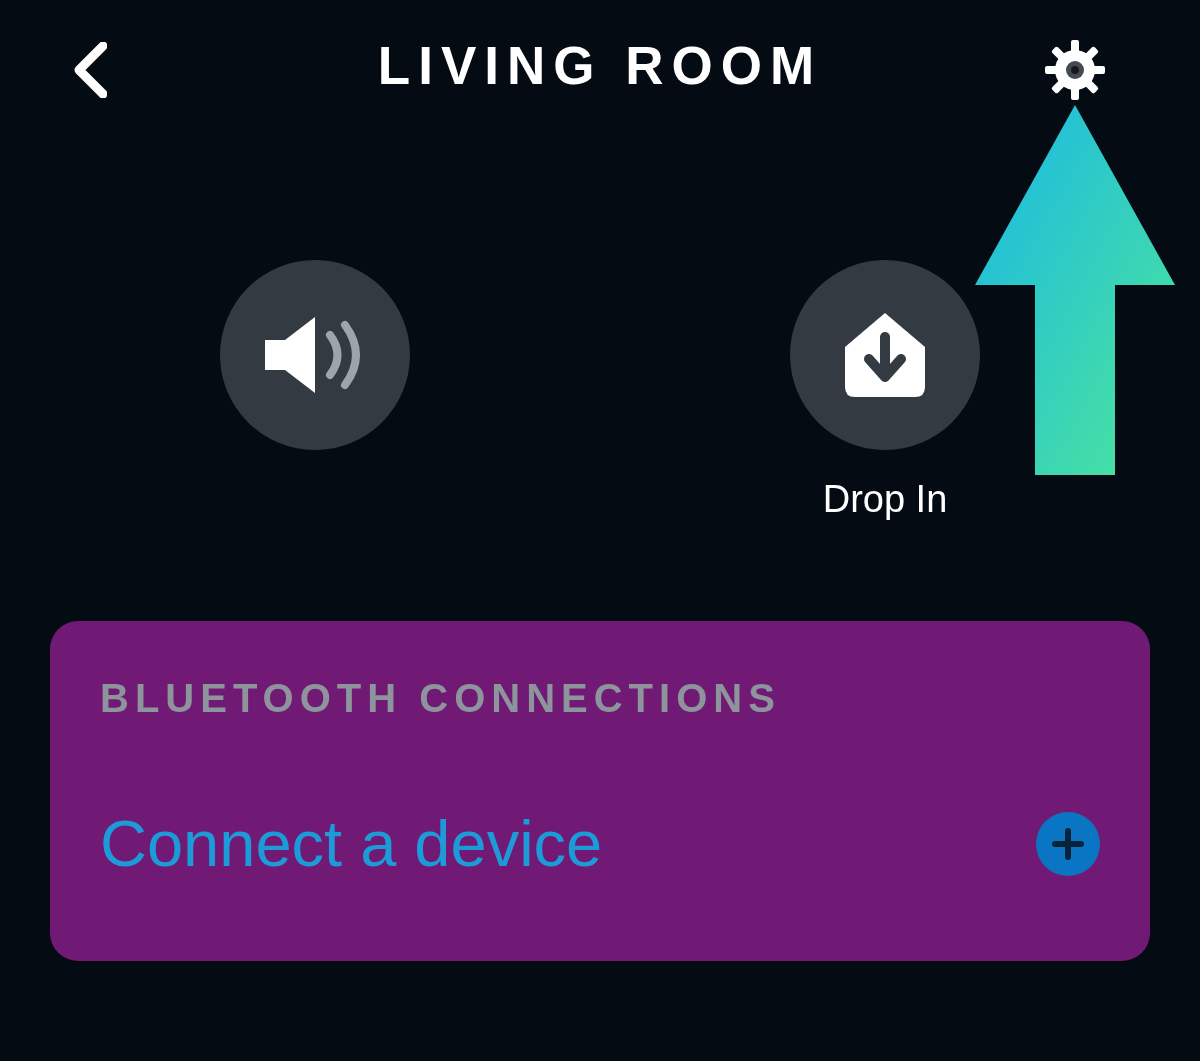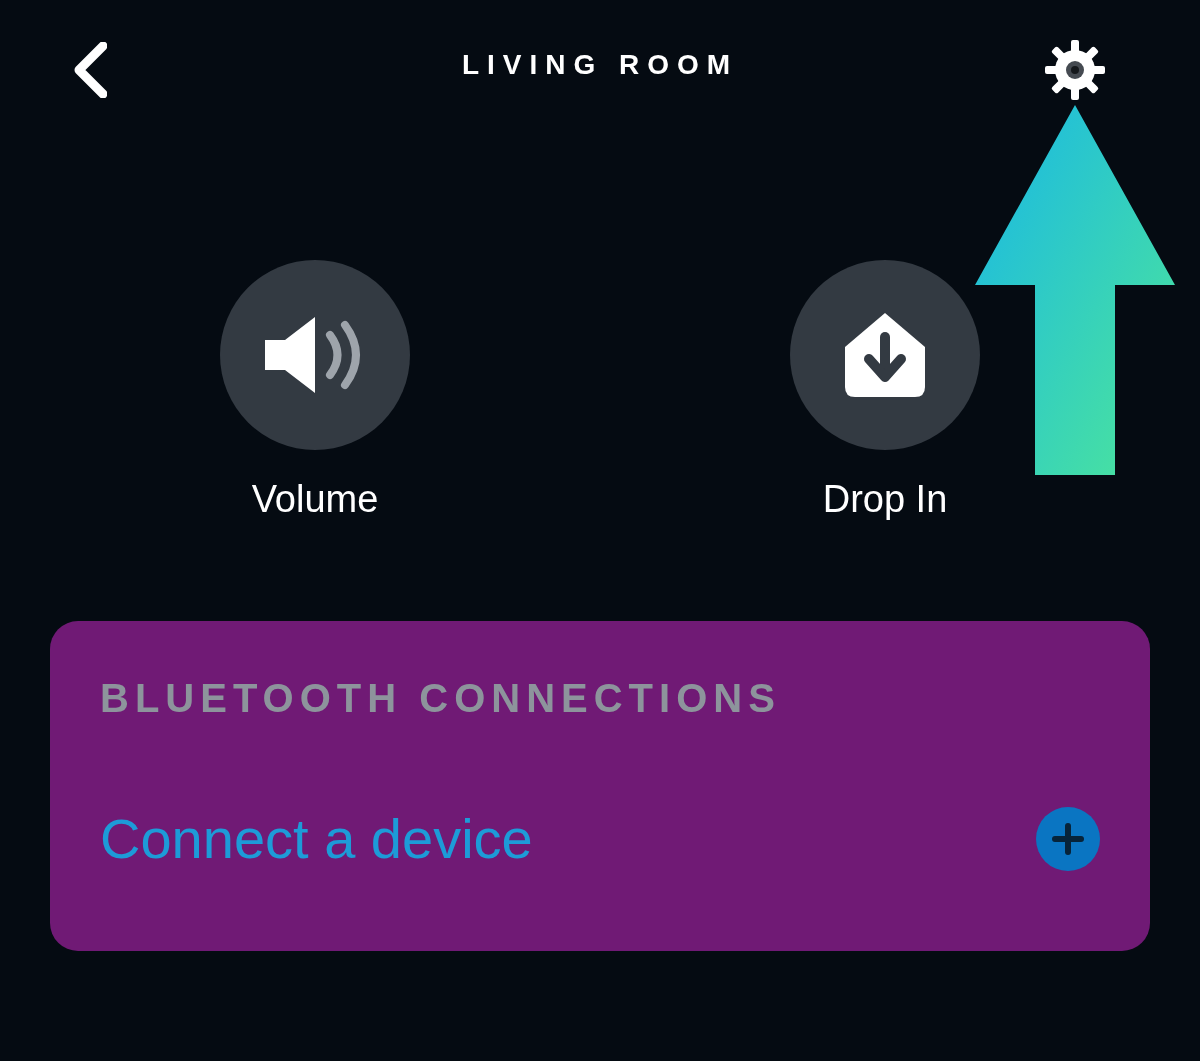--- a/index.html
+++ b/index.html
@@ -26,21 +26,21 @@
     left: 60px;
     top: 40px;
     width: 60px;
     height: 60px;
     display: flex;
     align-items: center;
     justify-content: center;
     cursor: pointer;
   }
   .page-title {
-    font-size: 28px;
+    font-size: 53px;
     font-weight: 700;
     letter-spacing: 8px;
     text-transform: uppercase;
     color: #fff;
   }
   .settings-btn {
     position: absolute;
     right: 95px;
     top: 40px;
     width: 60px;
@@ -96,21 +96,21 @@
     text-transform: uppercase;
   }
   .connect-row {
     margin-top: 85px;
     display: flex;
     align-items: center;
     justify-content: space-between;
     cursor: pointer;
   }
   .connect-label {
-    font-size: 56px;
+    font-size: 65px;
     font-weight: 400;
     color: #1d9bd8;
   }
   .plus-circle {
     width: 64px;
     height: 64px;
     border-radius: 50%;
     background: #0a75c2;
     display: flex;
     align-items: center;
@@ -162,21 +162,20 @@
 <div class="actions">
 
   <div class="action">
     <div class="action-circle">
       <svg width="120" height="100" viewBox="0 0 120 100">
         <path d="M10 35 H30 L60 12 V88 L30 65 H10 Z" fill="#ffffff"></path>
         <path d="M75 30 Q90 50 75 70" fill="none" stroke="#9ea4ab" stroke-width="8" stroke-linecap="round"></path>
         <path d="M90 20 Q112 50 90 80" fill="none" stroke="#9ea4ab" stroke-width="8" stroke-linecap="round"></path>
       </svg>
     </div>
-    <div class="action-label">Volume</div>
   </div>
 
   <div class="action">
     <div class="action-circle">
       <svg width="100" height="100" viewBox="0 0 100 100">
         <path d="M50 8 L90 42 V82 Q90 92 80 92 H20 Q10 92 10 82 V42 Z" fill="#ffffff"></path>
         <line x1="50" y1="32" x2="50" y2="70" stroke="#333a42" stroke-width="10" stroke-linecap="round"></line>
         <polyline points="34,54 50,72 66,54" fill="none" stroke="#333a42" stroke-width="10" stroke-linecap="round" stroke-linejoin="round"></polyline>
       </svg>
     </div>

